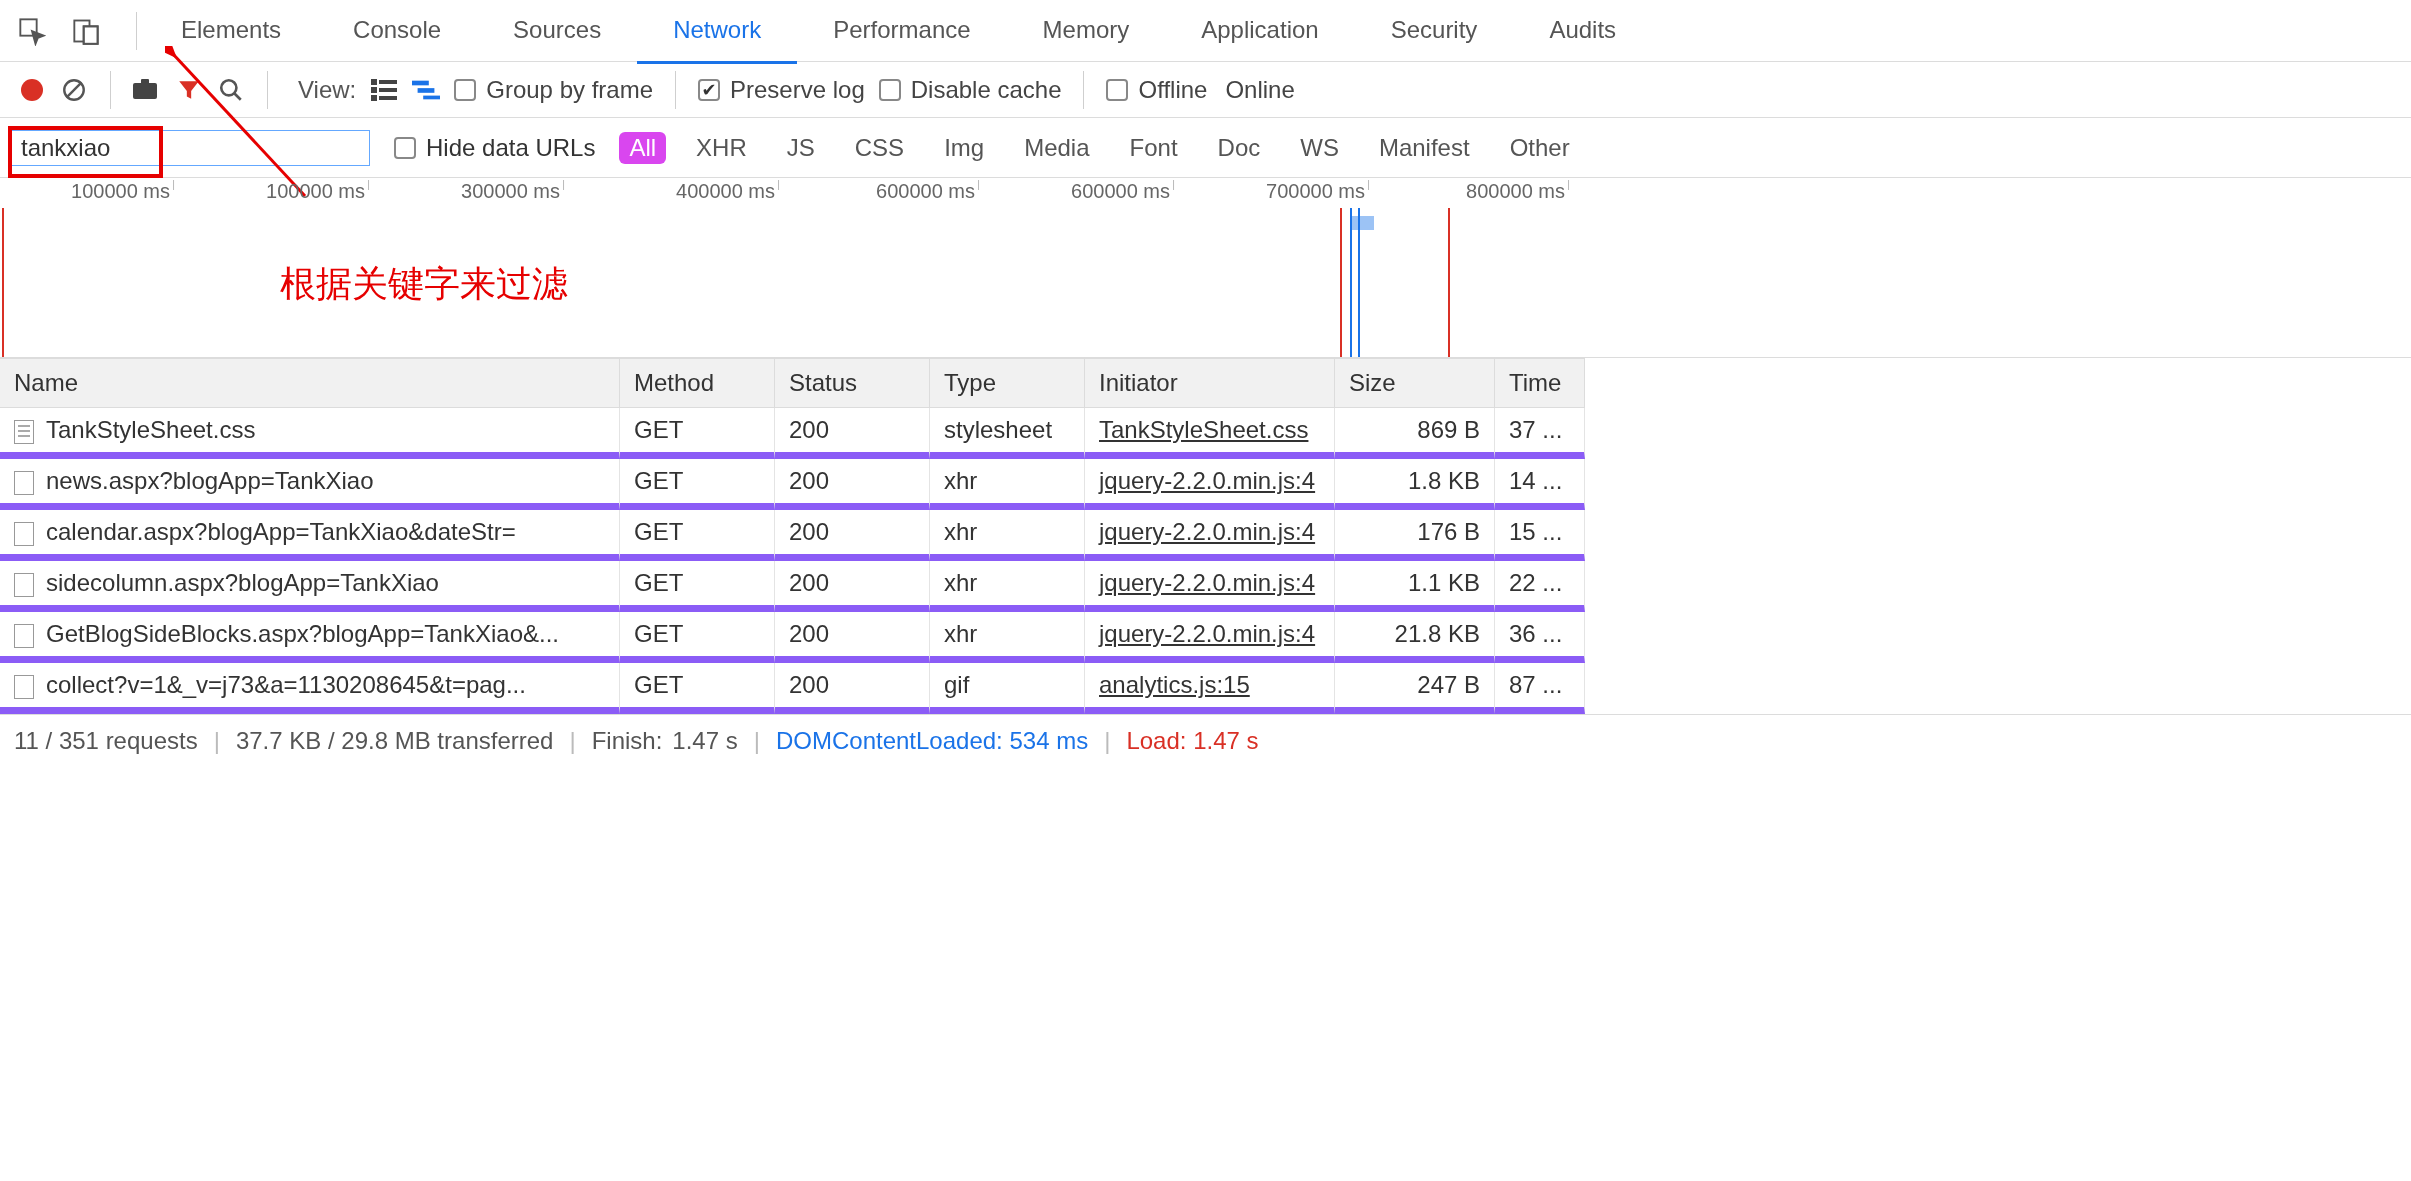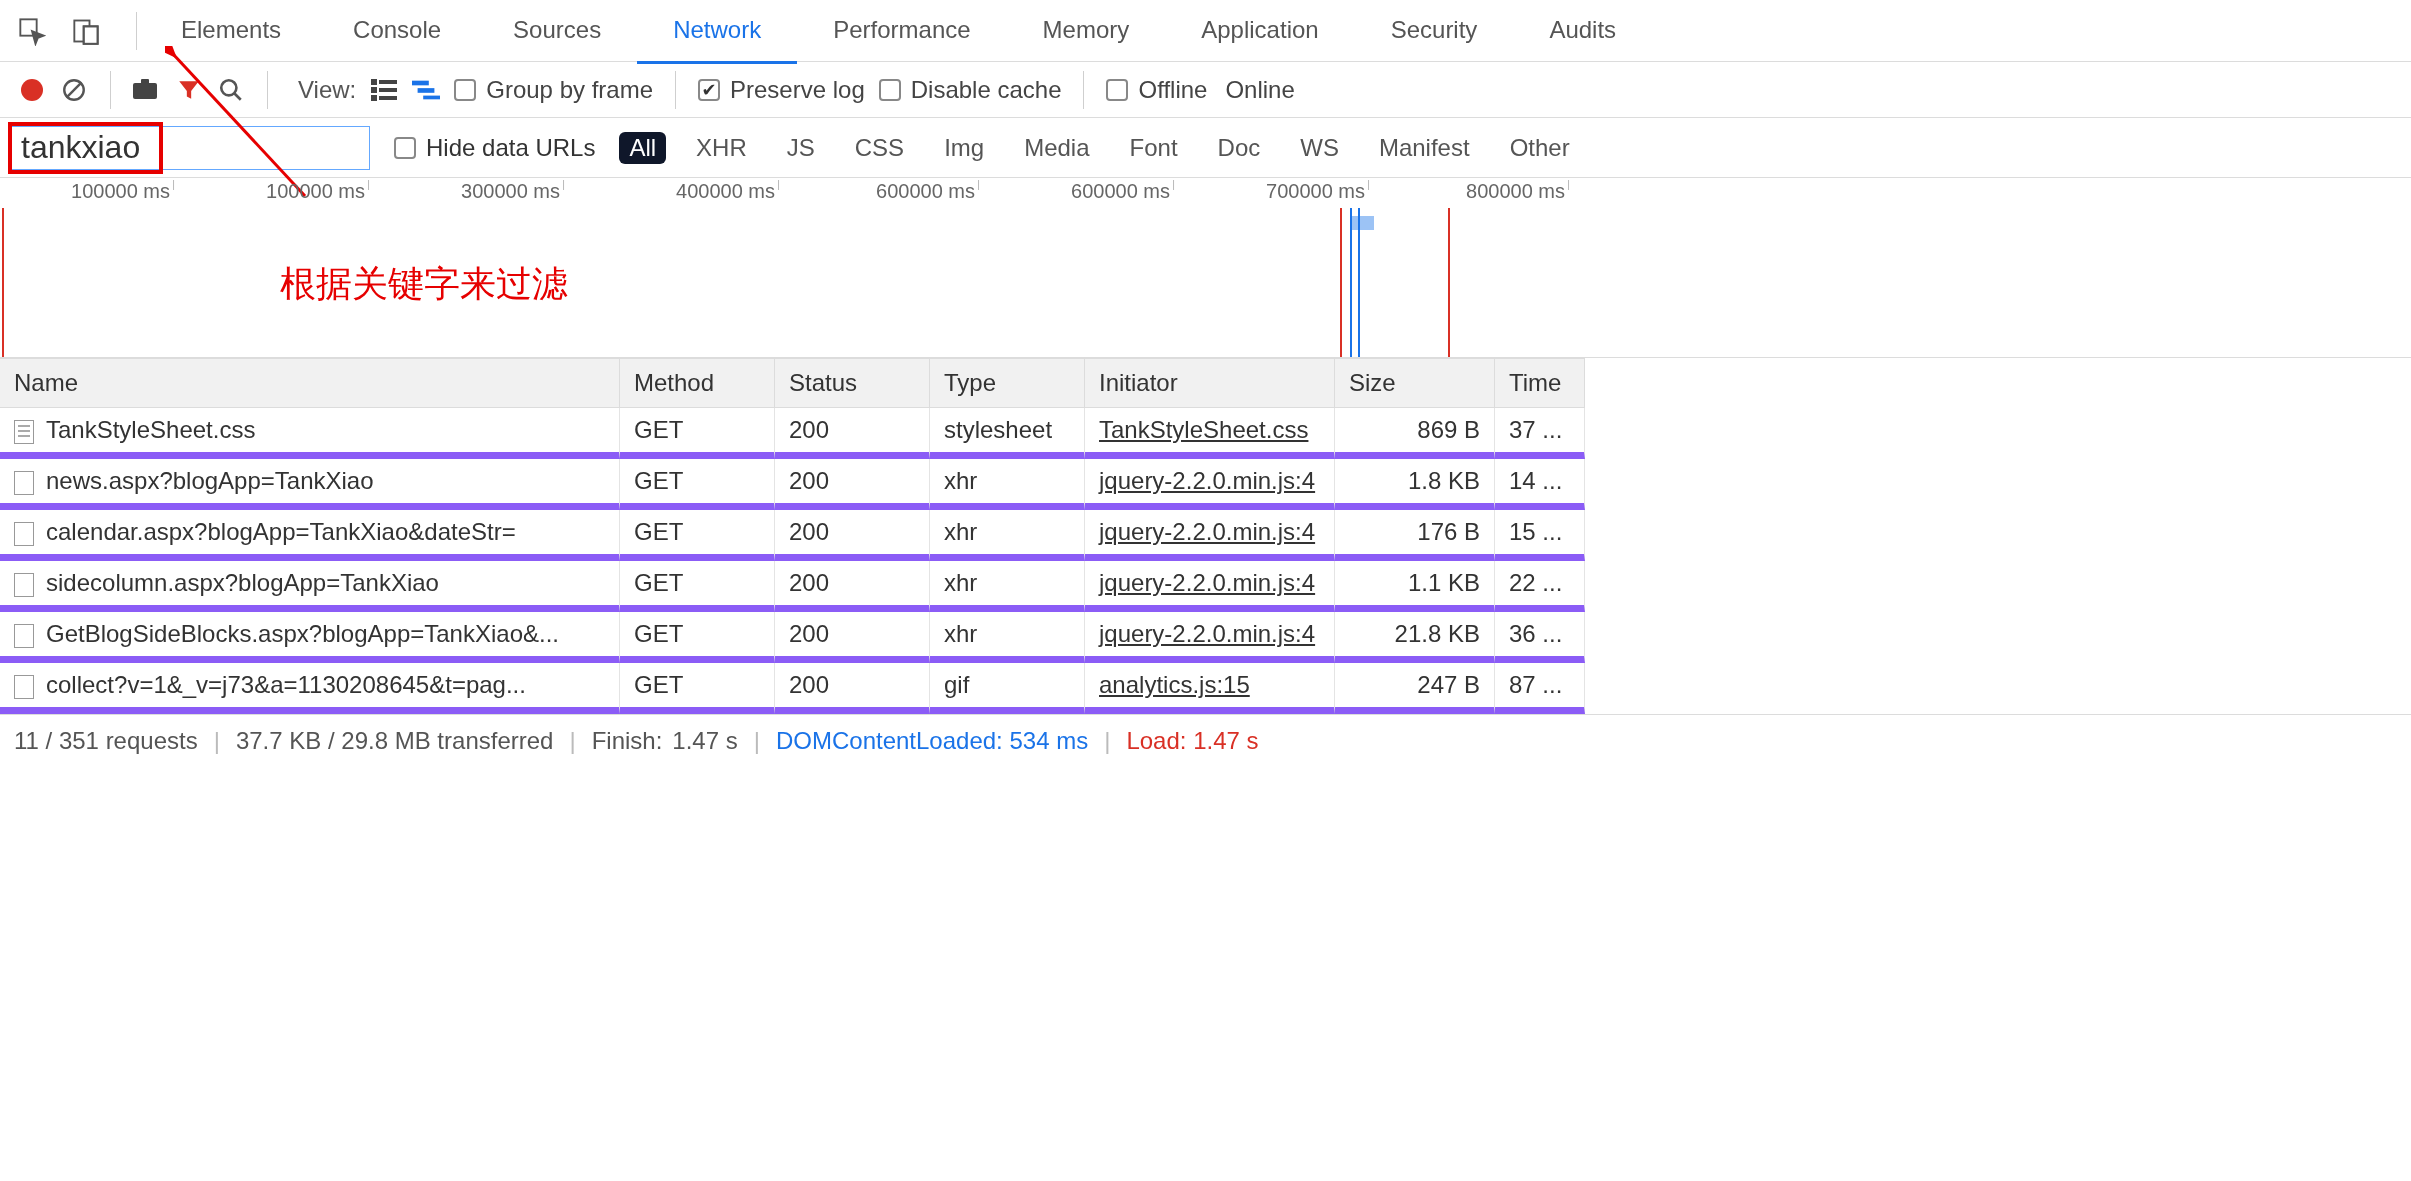--- a/index.html
+++ b/index.html
@@ -81,42 +81,42 @@
     padding: 6px 10px;
     gap: 24px;
     border-bottom:1px solid #dcdcdc;
     position: relative;
   }
   .filter-input-wrap{
     position: relative;
   }
   .filter-input{
     width: 360px;
-    height: 44px;
+    height: 36px;
     border:1px solid #64a8ff;
-    font-size:32px;
+    font-size:24px;
     padding: 0 10px;
     outline:none;
     color:#333;
   }
   .red-box{
     position:absolute;
     left:-2px; top:-4px;
     width: 155px; height: 52px;
     border: 4px solid #e60000;
     pointer-events:none;
   }
   .chip{
     padding: 2px 10px;
     border-radius: 6px;
     color:#555;
     cursor:pointer;
   }
   .chip.active{
-    background:#0f172a;
+    background:#d946ef;
     color:#fff;
   }
 
   
   .annotation{
     position:absolute;
     left: 165px; top: 46px;
     pointer-events:none;
   }
   .anno-text{

